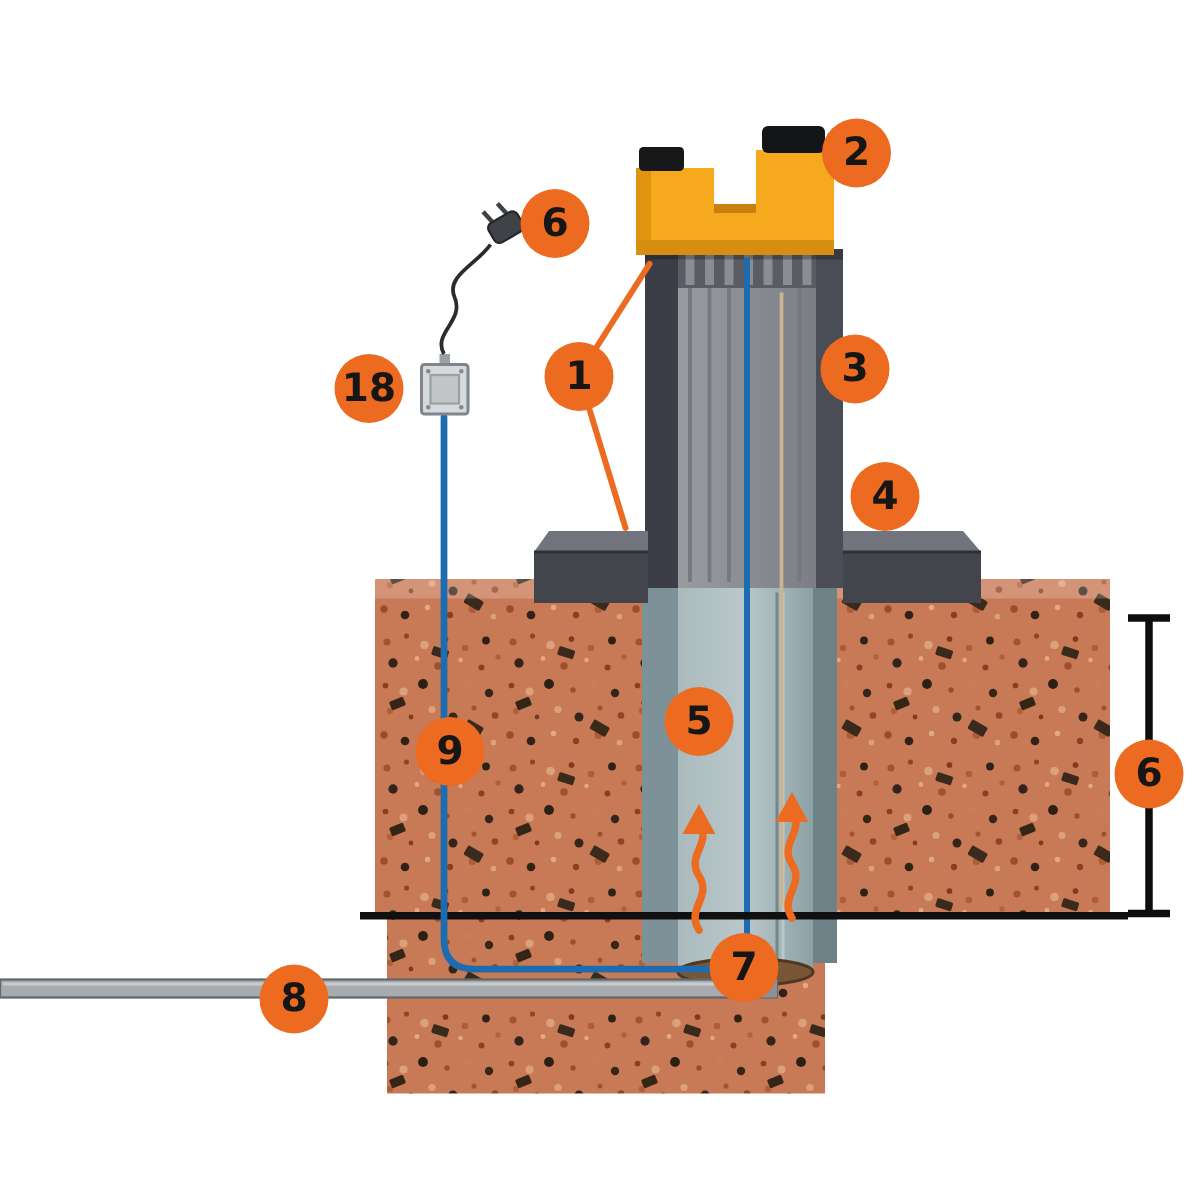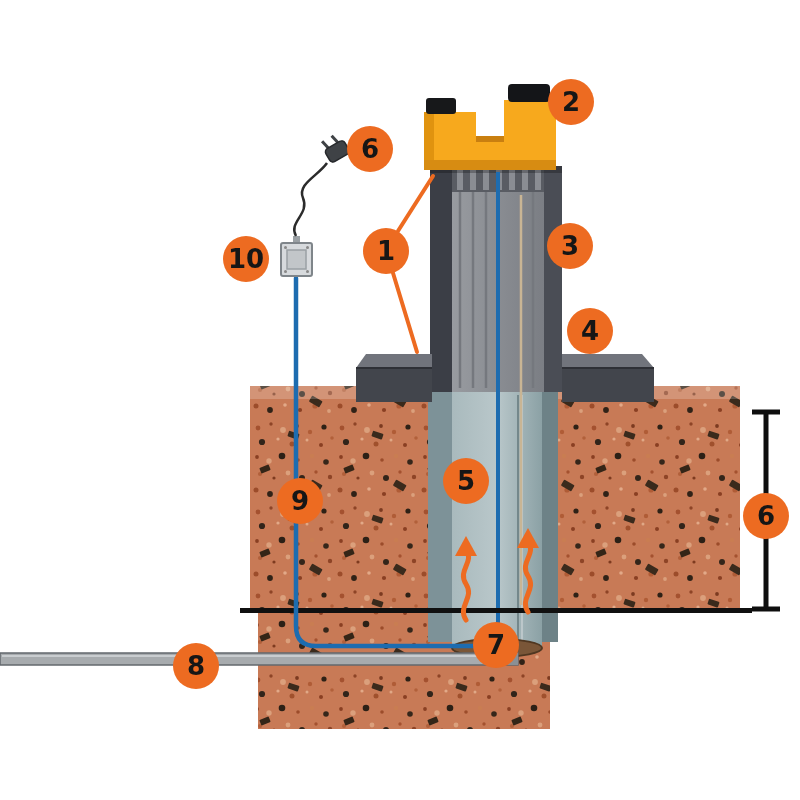--- a/index.html
+++ b/index.html
@@ -180,16 +180,16 @@
 
   <div class="callout" style="left:363px;top:228px;">1</div>
   <div class="callout" style="left:548px;top:79px;">2</div>
   <div class="callout" style="left:547px;top:223px;">3</div>
   <div class="callout" style="left:567px;top:308px;">4</div>
   <div class="callout" style="left:443px;top:458px;">5</div>
   <div class="callout" style="left:743px;top:493px;">6</div>
   <div class="callout" style="left:473px;top:622px;">7</div>
   <div class="callout" style="left:173px;top:643px;">8</div>
   <div class="callout" style="left:277px;top:478px;">9</div>
-  <div class="callout" style="left:223px;top:236px;">10</div>
+  <div class="callout" style="left:223px;top:236px;">18</div>
   <div class="callout" style="left:347px;top:126px;">6</div>
 
 </div>
 
 </body></html>

